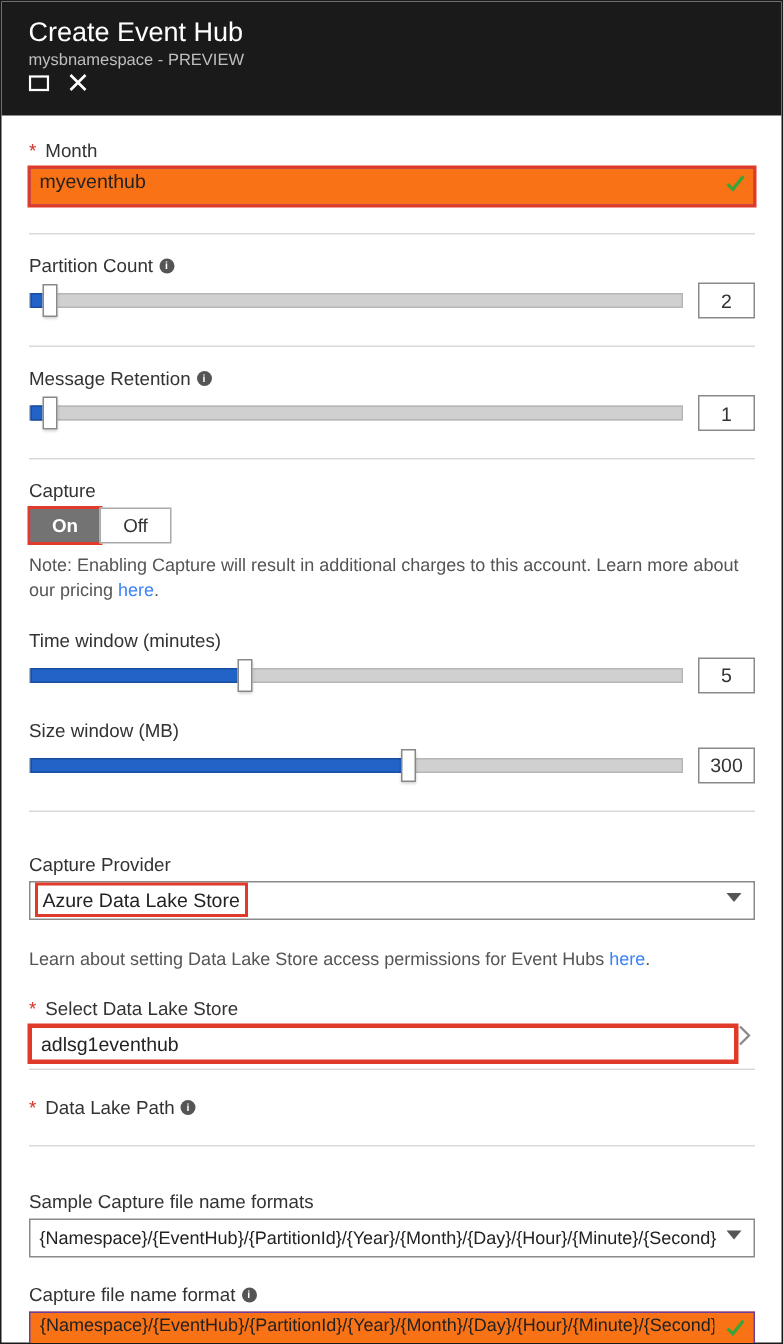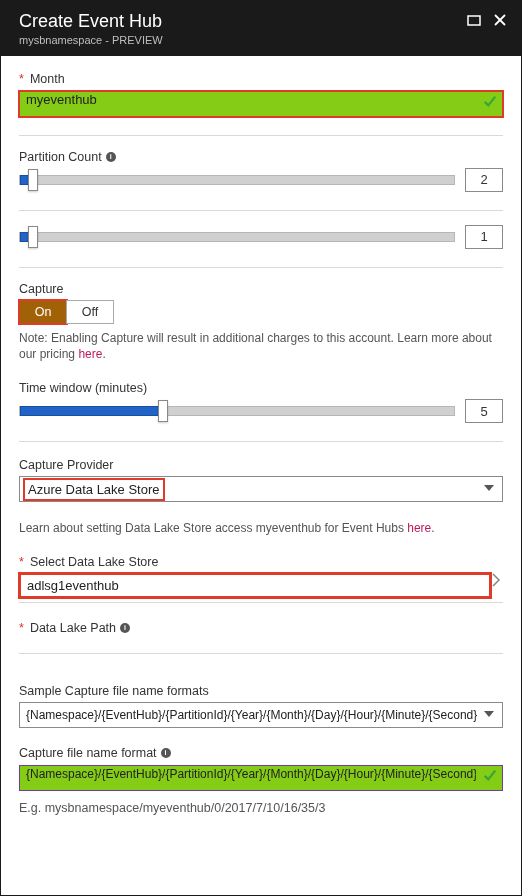--- a/index.html
+++ b/index.html
@@ -1,44 +1,44 @@
 <!DOCTYPE html>
 <html><head>
 <meta charset="utf-8">
 <style>
   * { box-sizing: border-box; margin: 0; padding: 0; font-family: "Segoe UI", Arial, sans-serif; }
   body { background: #fff; width: 522px; height: 896px; border: 1px solid #1a1a1a; overflow: hidden; }
-  .header { background: #1a1a1a; color: #fff; padding: 10px 14px 10px 18px; display: flex; justify-content: space-between; align-items: flex-start; }
+  .header { background: #1a1a1a; color: #fff; padding: 10px 14px 10px 18px; display: flex; justify-content: space-between; align-items: flex-start; flex-direction: column; }
   .header .titles h1 { font-size: 18px; font-weight: 400; }
   .header .titles .sub { font-size: 11px; color: #bfbfbf; margin-top: 2px; }
   .header .ctrls { display: flex; gap: 12px; align-items: center; margin-top: 2px;}
   .header .ctrls svg { width: 14px; height: 14px; }
   .content { padding: 16px 18px 18px 18px; height: calc(100% - 52px); overflow-y: auto; }
   .field { margin-bottom: 18px; }
   .label { font-size: 12.5px; color: #333; display: flex; align-items: center; gap: 4px; margin-bottom: 4px;}
   .req { color: #d93025; margin-right: 2px;}
   .info-dot { width: 10px; height: 10px; border-radius: 50%; background: #555; display: inline-flex; align-items: center; justify-content: center; color:#fff; font-size:7px; font-weight:bold;}
-  .text-input { width: 100%; height: 26px; border: 1px solid #8a8a8a; padding: 2px 26px 10px 6px; font-size: 13px; color:#222; position: relative; background:#84cc16;}
+  .text-input { width: 100%; height: 26px; border: 1px solid #8a8a8a; padding: 2px 26px 10px 6px; font-size: 13px; color:#222; position: relative; background:#f97316;}
   .input-wrap { position: relative; width: 100%; }
   .input-wrap.highlight .text-input, .select-row.highlight, .seg.highlight { outline: 2px solid #e03a2a; outline-offset: -1px;}
   .input-wrap.purple .text-input, .purple-border { border-color: #6b3fa0 !important; }
   .check { position: absolute; right: 6px; top: 50%; transform: translateY(-50%); }
   .check svg { width: 14px; height: 14px; stroke: #3aa537; stroke-width: 2.5; fill: none;}
   .separator { border:none; border-top:1px solid #d9d9d9; margin-top:4px;}
   .slider-row { display: flex; align-items: center; gap: 10px; }
   .slider-track { position: relative; flex: 1; height: 10px; background: #d0d0d0; border:1px solid #b6b6b6;}
   .slider-fill { position: absolute; left:0; top:-1px; bottom:-1px; background:#2163c7; border:1px solid #184f9e;}
   .slider-thumb { position: absolute; width: 10px; height: 22px; background:#fff; border:1px solid #888; top:50%; transform: translate(-50%,-50%); box-shadow: 0 1px 2px rgba(0,0,0,0.2);}
   .slider-val { width: 38px; height: 24px; border:1px solid #8a8a8a; display:flex; align-items:center; justify-content:center; font-size:13px; color:#333;}
   .seg-wrap { display:flex; }
   .seg { width:48px; height:24px; border:1px solid #aaa; display:flex; align-items:center; justify-content:center; font-size:12.5px; color:#333; background:#fff;}
-  .seg.on { background:#a16207; color:#fff; border-color:#0aa3e6;}
+  .seg.on { background:#737373; color:#fff; border-color:#0aa3e6;font-weight:bold;}
   .seg + .seg { margin-left:-1px;}
   .note { font-size:12px; color:#555; margin-top:6px; line-height:1.4;}
-  .note a, .link { color:#be185d; text-decoration:none;margin-top:36px; }
+  .note a, .link { color:#3b82f6; text-decoration:none;margin-top:36px; }
   .select-box { width:100%; height:26px; border:1px solid #8a8a8a; padding:2px 24px 2px 6px; font-size:13px; color:#222; background:#fff; appearance:none; position:relative;}
   .select-wrap { position:relative; }
   .select-wrap .chev { position:absolute; right:8px; top:50%; transform:translateY(-50%); pointer-events:none;}
   .select-wrap .chev svg { width:12px; height:12px; fill:#555;}
   .select-row { display:flex; align-items:flex-start; justify-content:space-between; border:1px solid transparent; padding:2px 0; font-size:13px; color:#222;}
   .select-row.highlight { border:2px solid #e03a2a; padding:3px 6px;}
   .rchev-outer { margin-left: auto; padding-right:2px;}
   .path-example { font-size:12.5px; color:#555; margin-top:2px;}
   .pick-row { display:flex; align-items:stretch; }
   .pick-row .select-row { flex:1; }
@@ -89,20 +89,24 @@
         <div class="slider-fill" style="width:3%"></div>
         <div class="slider-thumb" style="left:3%"></div>
       </div>
       <div class="slider-val">2</div>
     </div>
   </div>
 
   <hr class="separator">
 
   <div class="field" style="margin-top:14px">
+    <div class="label">
+        <span>Message Retention</span>
+        <span class="info-dot">i</span>
+      </div>
     <div class="slider-row">
       <div class="slider-track">
         <div class="slider-fill" style="width:3%"></div>
         <div class="slider-thumb" style="left:3%"></div>
       </div>
       <div class="slider-val">1</div>
     </div>
   </div>
 
   <hr class="separator">
@@ -120,36 +124,46 @@
     <div class="label">Time window (minutes)</div>
     <div class="slider-row">
       <div class="slider-track">
         <div class="slider-fill" style="width:33%"></div>
         <div class="slider-thumb" style="left:33%"></div>
       </div>
       <div class="slider-val">5</div>
     </div>
   </div>
 
-
-  <hr class="separator">
-
-  <div class="field" style="margin-top:16px">
+  <div class="field">
+    <div class="label">Size window (MB)</div>
+    <div class="slider-row">
+      <div class="slider-track">
+        <div class="slider-fill" style="width:58%"></div>
+        <div class="slider-thumb" style="left:58%"></div>
+      </div>
+      <div class="slider-val">300</div>
+    </div>
+  </div>
+
+  <hr class="separator">
+
+  <div class="field" style="margin-top:28px">
     <div class="label">Capture Provider</div>
     <div class="select-wrap">
       <div class="select-box" style="display:flex;align-items:center;">
         <span style="outline:2px solid #e03a2a; outline-offset:1px; padding:1px 2px">Azure Data Lake Store</span>
       </div>
       <span class="chev"><svg viewBox="0 0 12 12">
             <path d="M1 3 L6 9 L11 3 Z"></path>
           </svg></span>
     </div>
   </div>
 
-  <div class="note" style="margin-bottom:18px"><span>Learn about setting Data Lake Store access myeventhub for Event Hubs </span><a href="#" class="link">here</a><span>.</span></div>
+  <div class="note" style="margin-bottom:18px"><span>Learn about setting Data Lake Store access permissions for Event Hubs </span><a href="#" class="link">here</a><span>.</span></div>
 
   <div class="field">
     <div class="label">
         <span class="req">*</span>
         <span>Select Data Lake Store</span>
       </div>
     <div class="pick-row">
       <div class="select-row highlight">
         <span>adlsg1eventhub</span>
       </div>

